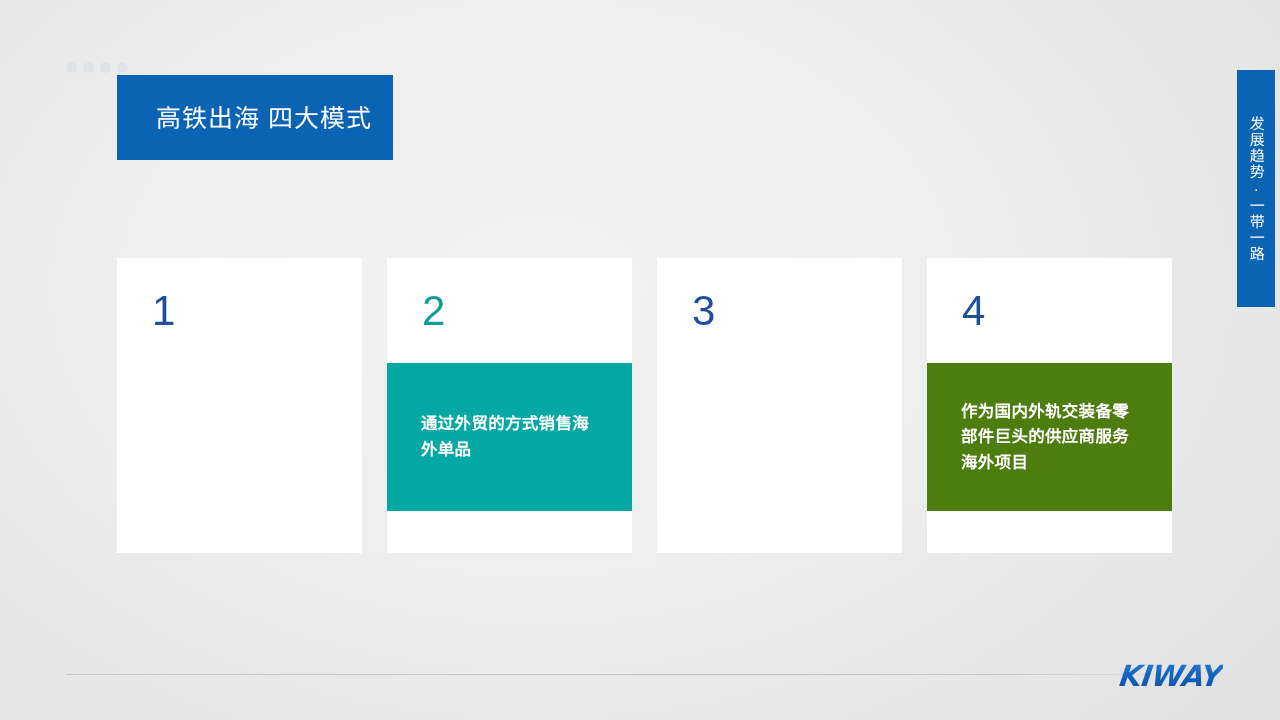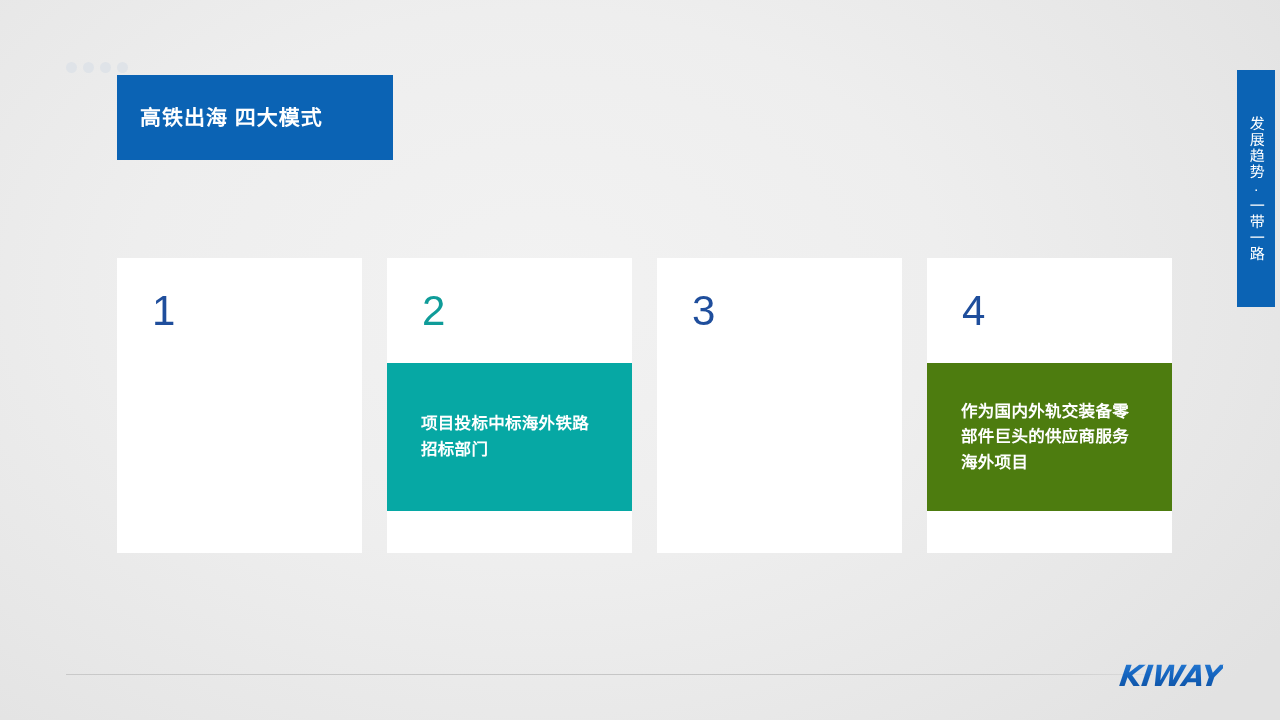--- a/index.html
+++ b/index.html
@@ -48,25 +48,26 @@
     width: 276px;
     height: 85px;
     background: #0b63b4;
     display: flex;
     align-items: center;
     box-sizing: border-box;
     padding-left: 23px;
   }
   .title-box .title-text {
     color: #ffffff;
-    font-size: 21px;
+    font-size: 25px;
     letter-spacing: 1px;
-    font-weight: 700;
+    font-weight: 400;
     line-height: 1.2;
     white-space: nowrap;
+    margin-left: 16px;
   }
 
   
   .side-tab {
     position: absolute;
     left: 1237px;
     top: 70px;
     width: 38px;
     height: 237px;
     background: #0b63b4;
@@ -182,21 +183,21 @@
   <div class="cards">
 
     <div class="card">
       <div class="card-num" style="color:#1f4e9c">1</div>
       <div class="card-foot"></div>
     </div>
 
     <div class="card">
       <div class="card-num" style="color:#0f9c99">2</div>
       <div class="card-band" style="background:#06a8a4">
-        <span class="band-text">项目投标中标海外铁路招标部门</span>
+        <span class="band-text">通过外贸的方式销售海外单品</span>
       </div>
       <div class="card-foot"></div>
     </div>
 
     <div class="card">
       <div class="card-num" style="color:#1f4e9c">3</div>
       <div class="card-foot"></div>
     </div>
 
     <div class="card">

